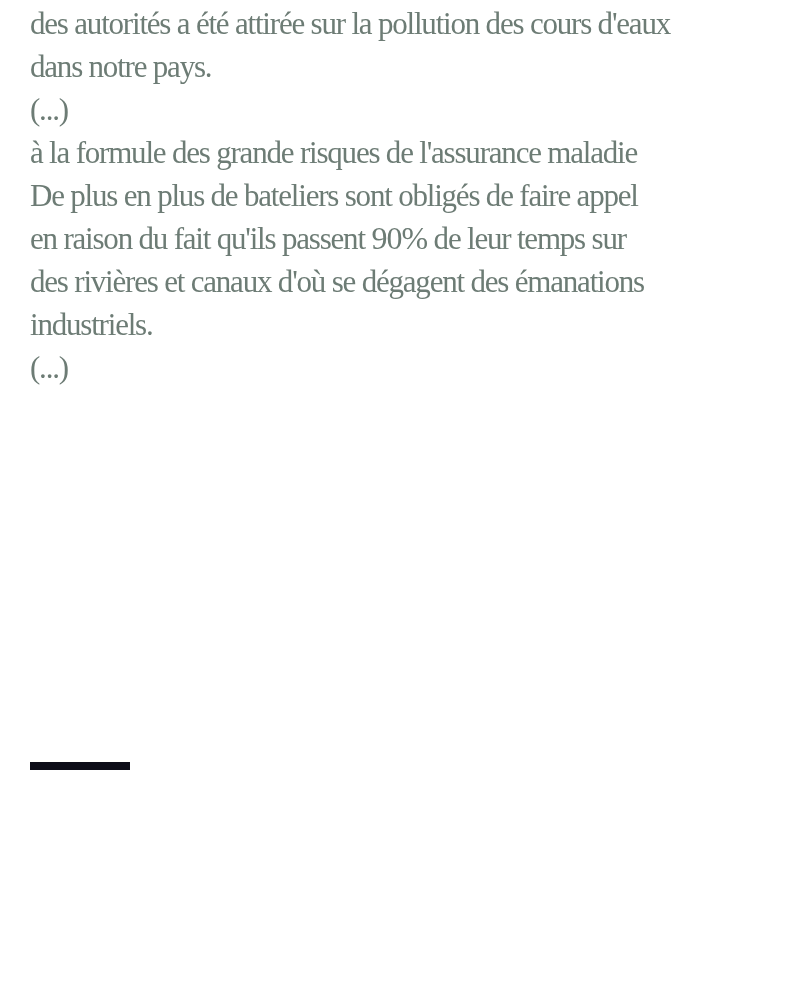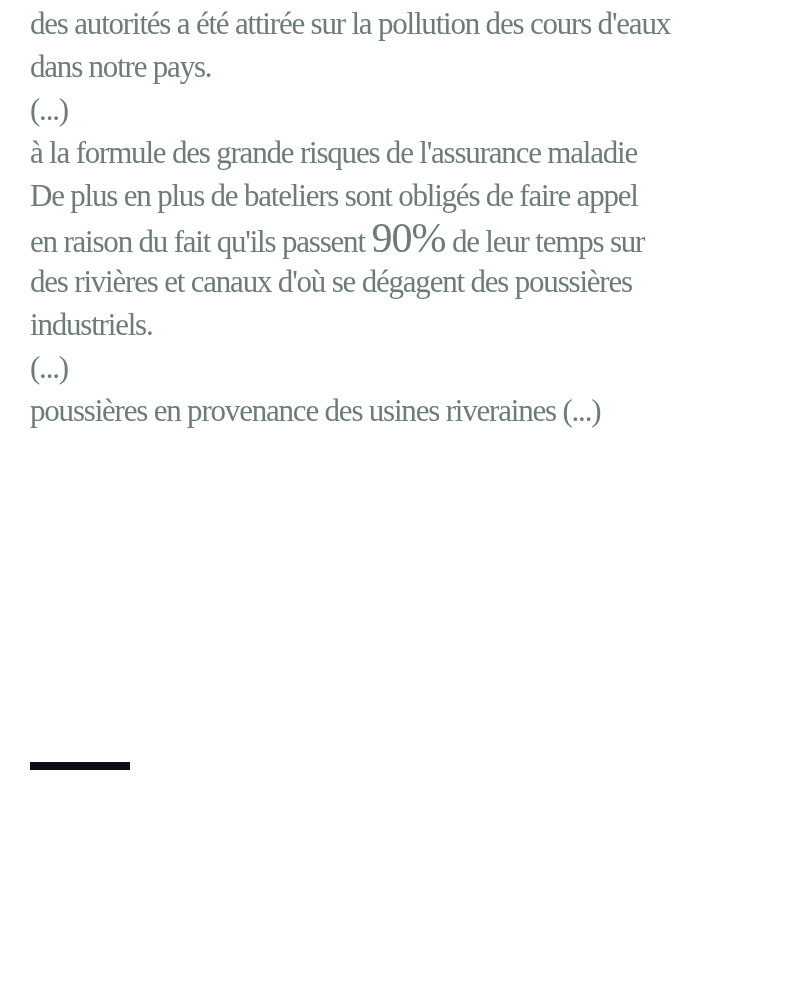--- a/index.html
+++ b/index.html
@@ -25,21 +25,21 @@
     font-family: "Liberation Serif", serif;
     font-size: 31px;
     line-height: 43px;
     letter-spacing: -1.2px;
     white-space: nowrap;
   }
   .doc-text .line {
     height: 43px;
   }
   .doc-text .seg-big {
-    font-size: 42px;
+    font-size: 32px;
     letter-spacing: -1px;
   }
   .bottom-fragment {
     position: absolute;
     left: 30px;
     bottom: 0px;
     width: 100px;
     height: 8px;
   }
 </style>
@@ -47,19 +47,18 @@
 <body>
 
 <main class="page">
   <div class="doc-text" style="color: rgb(109, 124, 117);">
       <div class="line"><span>des autorités a été attirée sur la pollution des cours d'eaux</span></div>
       <div class="line"><span>dans notre pays.</span></div>
       <div class="line"><span>(...)</span></div>
       <div class="line"><span>à la formule des grande risques de l'assurance maladie</span></div>
       <div class="line"><span>De plus en plus de bateliers sont obligés de faire appel</span></div>
       <div class="line"><span>en raison du fait qu'ils passent </span><span class="seg-big">90%</span><span> de leur temps sur</span></div>
-      <div class="line"><span>des rivières et canaux d'où se dégagent des poussières</span></div>
+      <div class="line"><span>des rivières et canaux d'où se dégagent des émanations</span></div>
       <div class="line"><span>industriels.</span></div>
       <div class="line"><span>(...)</span></div>
-      <div class="line"><span>poussières en provenance des usines riveraines (...)</span></div>
     </div>
   <div class="bottom-fragment" style="background: rgb(13, 13, 24);"></div>
 </main>
 
 </body></html>

